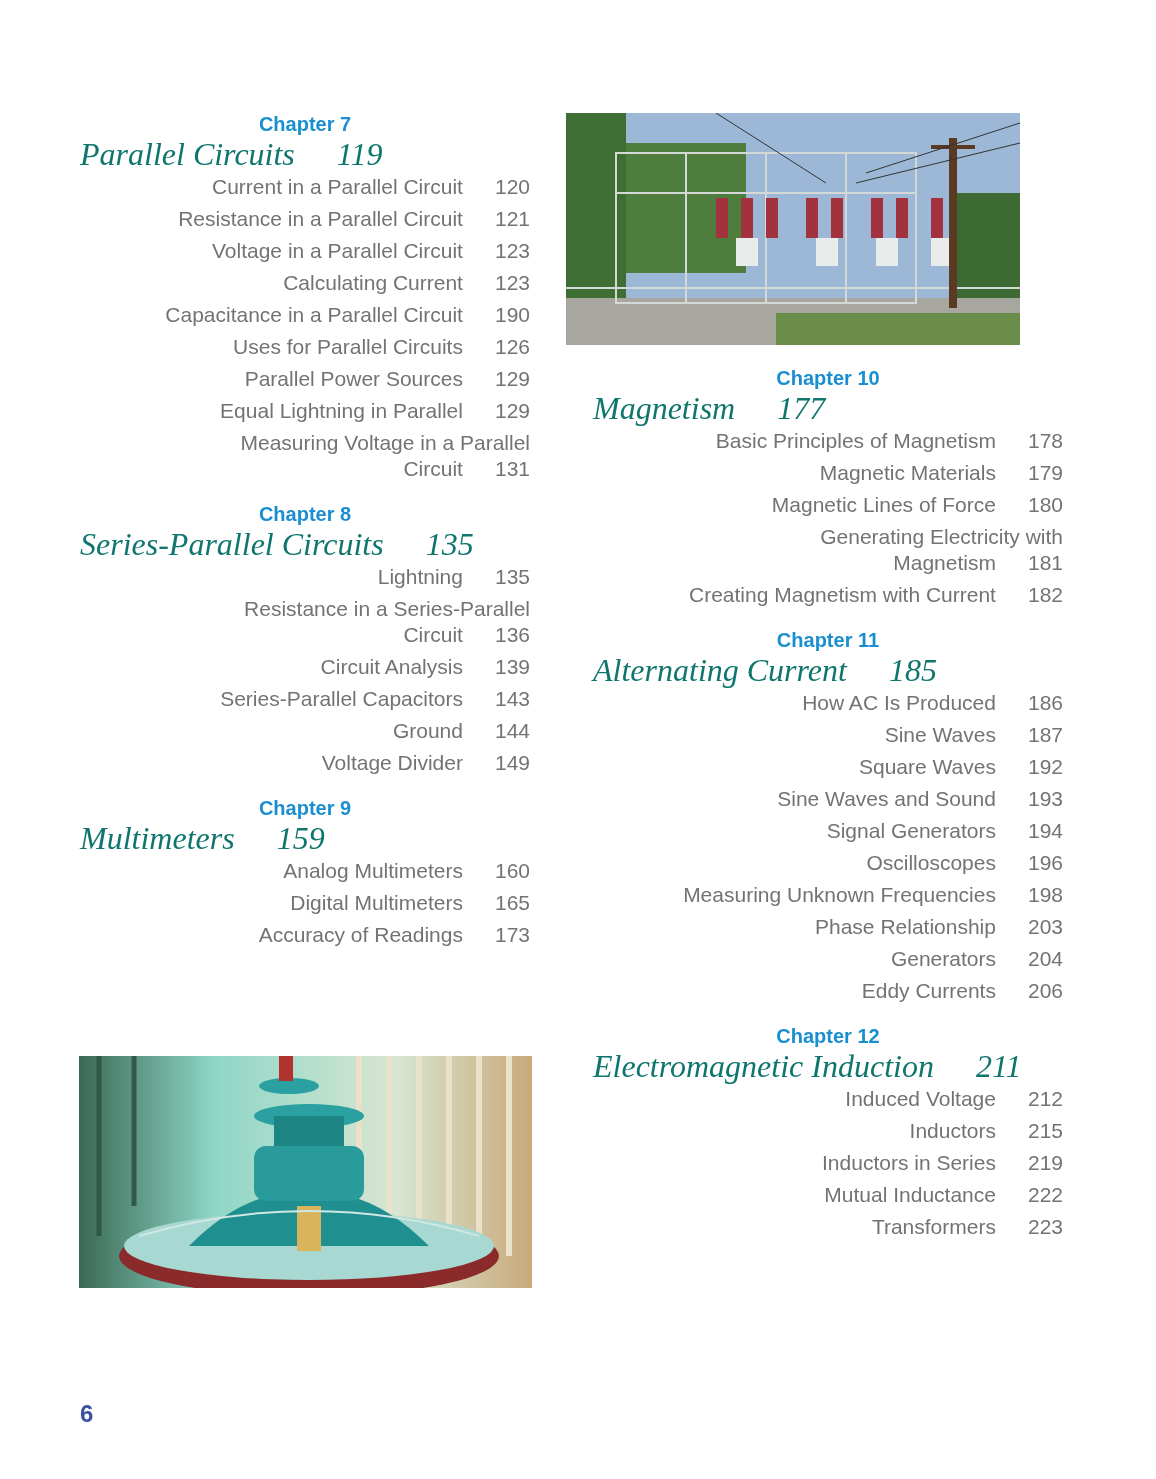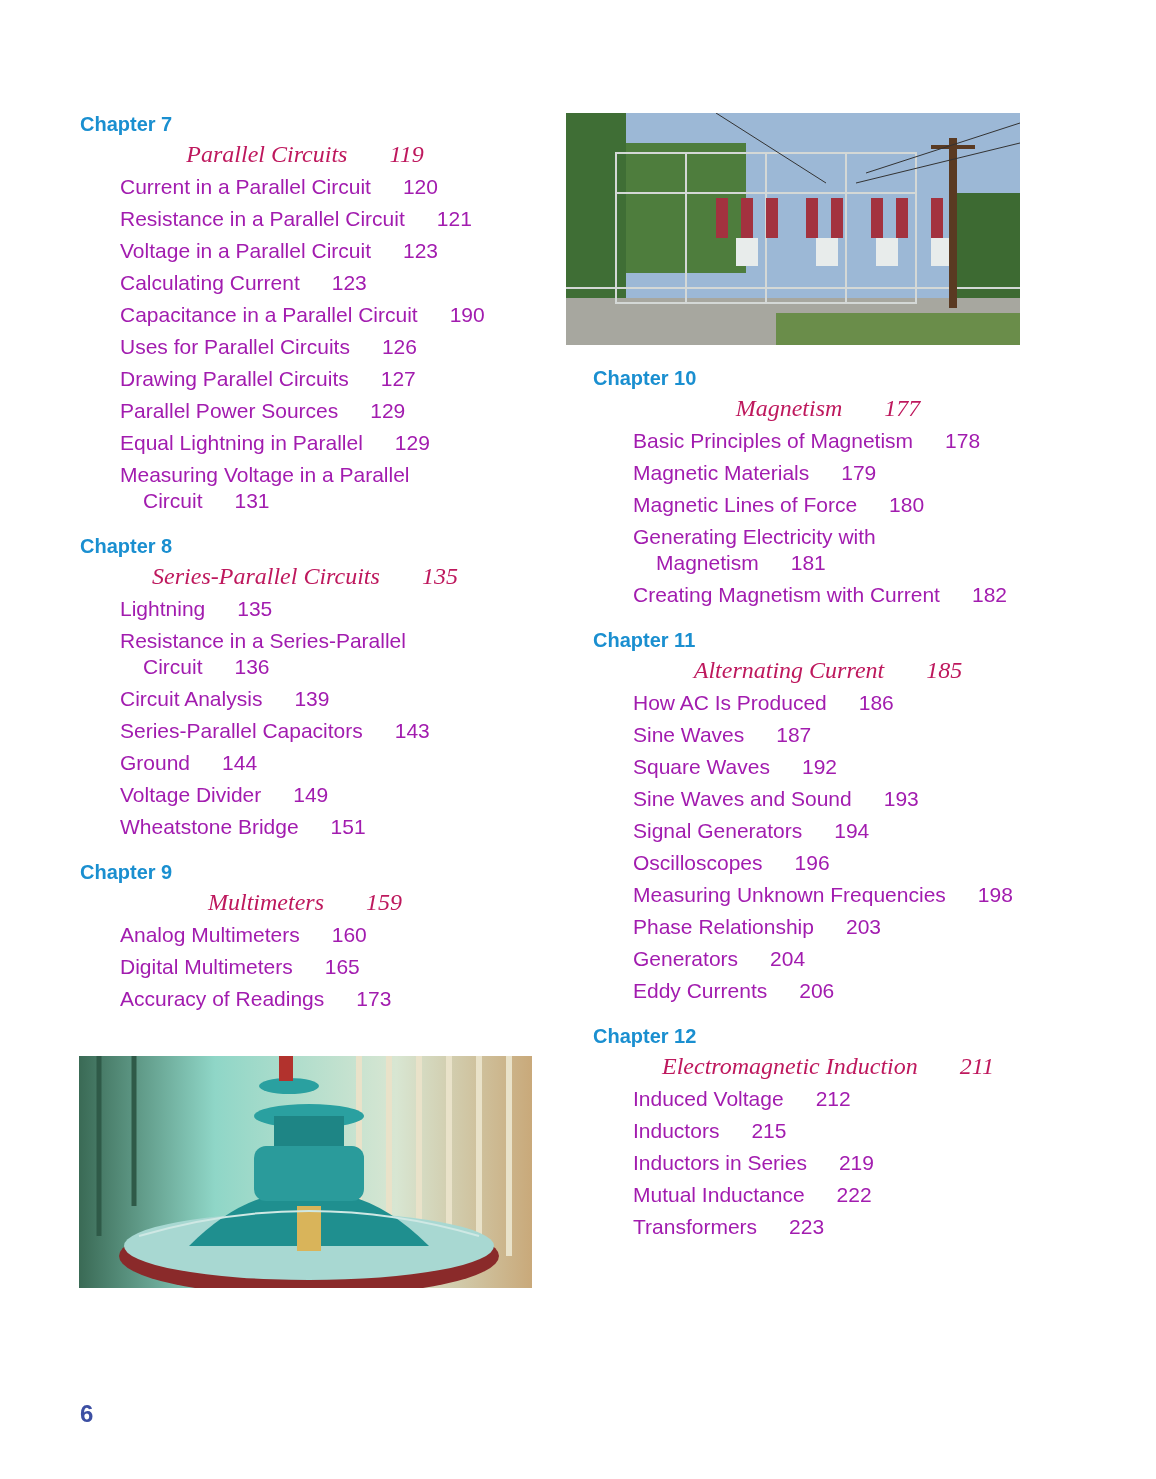--- a/index.html
+++ b/index.html
@@ -1,55 +1,53 @@
 <!DOCTYPE html>
 <html><head>
 <meta charset="utf-8">
 <style>
   html, body { margin:0; padding:0; background:#ffffff; }
   body { width:1156px; height:1479px; position:relative; overflow:hidden; font-family:"Liberation Sans", sans-serif; }
   .col { position:absolute; }
-  .chapter-label { color:#1a8fd0; font-weight:bold; font-size:20px; line-height:24px; }
-  .chapter-title { color:#be185d; font-family:"Liberation Serif", serif; font-style:italic; font-size:24px; line-height:36px; margin-bottom:2px;text-align:center; }
+  .chapter-label { color:#1a8fd0; font-weight:bold; font-size:20px; line-height:24px;text-align:center; }
+  .chapter-title { color:#0f766e; font-family:"Liberation Serif", serif; font-style:italic; font-size:32px; line-height:36px; margin-bottom:2px; }
   .chapter-title .pg { margin-left:42px; }
-  .entry { color:#a21caf; font-size:21px; line-height:26px; padding-left:40px; padding-bottom:6px; }
+  .entry { color:#737373; font-size:21px; line-height:26px; padding-left:40px; padding-bottom:6px;text-align:right; }
   .entry .pg { margin-left:32px; }
   .entry .cont { display:block; padding-left:23px; }
   .chapter { margin-bottom:14px; }
   .photo { position:absolute; overflow:hidden; }
   .page-num { position:absolute; left:80px; top:1400px; color:#3c4fa3; font-weight:bold; font-size:24px; }
 </style>
 </head>
 <body>
 
 <div class="col" id="left-col" style="left:80px; top:112px; width:450px;">
     <div class="chapter">
       <div class="chapter-label">Chapter 7</div>
       <div class="chapter-title"><span>Parallel Circuits</span><span class="pg">119</span></div>
       <div class="entry"><span>Current in a Parallel Circuit</span><span class="pg">120</span></div>
       <div class="entry"><span>Resistance in a Parallel Circuit</span><span class="pg">121</span></div>
       <div class="entry"><span>Voltage in a Parallel Circuit</span><span class="pg">123</span></div>
       <div class="entry"><span>Calculating Current</span><span class="pg">123</span></div>
       <div class="entry"><span>Capacitance in a Parallel Circuit</span><span class="pg">190</span></div>
       <div class="entry"><span>Uses for Parallel Circuits</span><span class="pg">126</span></div>
-      <div class="entry"><span>Drawing Parallel Circuits</span><span class="pg">127</span></div>
       <div class="entry"><span>Parallel Power Sources</span><span class="pg">129</span></div>
       <div class="entry"><span>Equal Lightning in Parallel</span><span class="pg">129</span></div>
       <div class="entry"><span>Measuring Voltage in a Parallel</span><span class="cont"><span>Circuit</span><span class="pg">131</span></span></div>
     </div>
     <div class="chapter">
       <div class="chapter-label">Chapter 8</div>
       <div class="chapter-title"><span>Series-Parallel Circuits</span><span class="pg">135</span></div>
       <div class="entry"><span>Lightning</span><span class="pg">135</span></div>
       <div class="entry"><span>Resistance in a Series-Parallel</span><span class="cont"><span>Circuit</span><span class="pg">136</span></span></div>
       <div class="entry"><span>Circuit Analysis</span><span class="pg">139</span></div>
       <div class="entry"><span>Series-Parallel Capacitors</span><span class="pg">143</span></div>
       <div class="entry"><span>Ground</span><span class="pg">144</span></div>
       <div class="entry"><span>Voltage Divider</span><span class="pg">149</span></div>
-      <div class="entry"><span>Wheatstone Bridge</span><span class="pg">151</span></div>
     </div>
     <div class="chapter">
       <div class="chapter-label">Chapter 9</div>
       <div class="chapter-title"><span>Multimeters</span><span class="pg">159</span></div>
       <div class="entry"><span>Analog Multimeters</span><span class="pg">160</span></div>
       <div class="entry"><span>Digital Multimeters</span><span class="pg">165</span></div>
       <div class="entry"><span>Accuracy of Readings</span><span class="pg">173</span></div>
     </div>
   </div>
 

